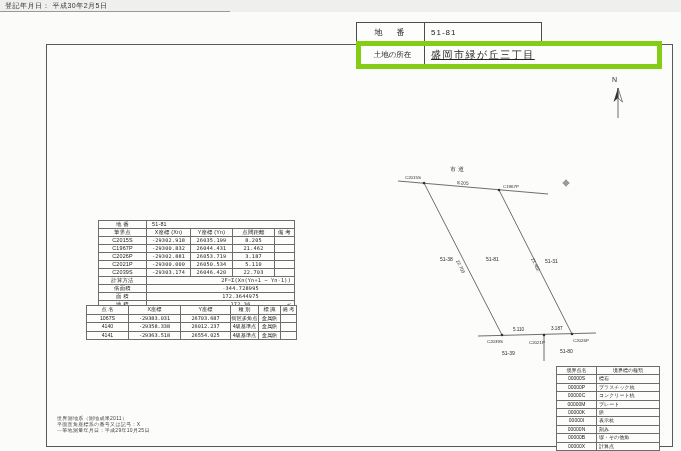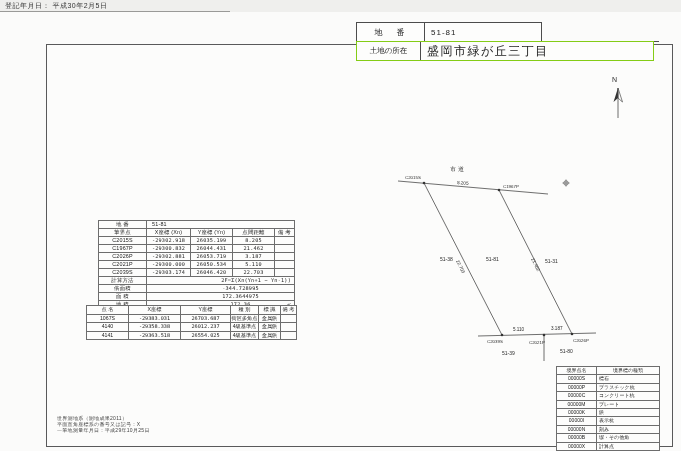--- a/index.html
+++ b/index.html
@@ -13,23 +13,23 @@
   .regdate{position:absolute;left:5px;top:1px;font-size:7px;color:#333;letter-spacing:0.5px;white-space:nowrap;}
   .regline{position:absolute;left:0;top:11px;width:230px;height:1px;background:#9a9a98;}
   .frame{position:absolute;left:46px;top:44px;width:625px;height:401px;border:1px solid #59595a;background:#fcfcfb;}
 
   
   .tb-lotrow{position:absolute;left:356px;top:22px;width:184px;height:18px;background:#fdfdfc;border:1px solid #4c4c4c;display:flex;}
   .tb-lotrow .lbl{width:63px;border-right:1px solid #4c4c4c;display:flex;align-items:center;justify-content:center;font-size:8px;letter-spacing:6px;padding-left:4px;}
   .tb-lotrow .val{flex:1;display:flex;align-items:center;font-size:8px;padding-left:6px;letter-spacing:1px;}
   .tb-title{position:absolute;left:549px;top:26px;width:112px;height:14px;font-size:10px;letter-spacing:3px;white-space:nowrap;color:#222;}
   .tb-titleline{position:absolute;left:540px;top:41px;width:119px;height:1px;background:#4c4c4c;}
-  .tb-locrow{position:absolute;left:356px;top:41px;width:296px;height:18px;background:#fdfdfc;border:1px solid #84cc16;display:flex;}
+  .tb-locrow{position:absolute;left:356px;top:41px;width:296px;height:18px;background:#fdfdfc;border:5px solid #84cc16;display:flex;}
   .tb-locrow .lbl{width:63px;border-right:1px solid #4c4c4c;display:flex;align-items:center;justify-content:center;font-size:7.5px;}
-  .tb-locrow .val{flex:1;display:flex;align-items:center;font-size:12px;padding-left:6px;letter-spacing:1.5px;}
+  .tb-locrow .val{flex:1;display:flex;align-items:center;font-size:10px;padding-left:6px;letter-spacing:1.5px;text-decoration:underline;}
 
   
   table{border-collapse:collapse;background:#fdfdfc;}
   td,th{border:0.6px solid #6d6d6d;padding:0;text-align:center;font-weight:normal;white-space:nowrap;overflow:hidden;}
   .coord{position:absolute;left:98px;top:220px;}
   .coord td,.coord th{height:7px;line-height:7px;font-size:5.4px;letter-spacing:0.2px;}
   .coord .num{font-family:"DejaVu Sans Mono",monospace;font-size:5.2px;}
   .coord .ta-l{text-align:left;padding-left:5px;}
   .coord .ta-r{text-align:right;padding-right:3px;}
   .coord .shift{padding-left:40px;}

